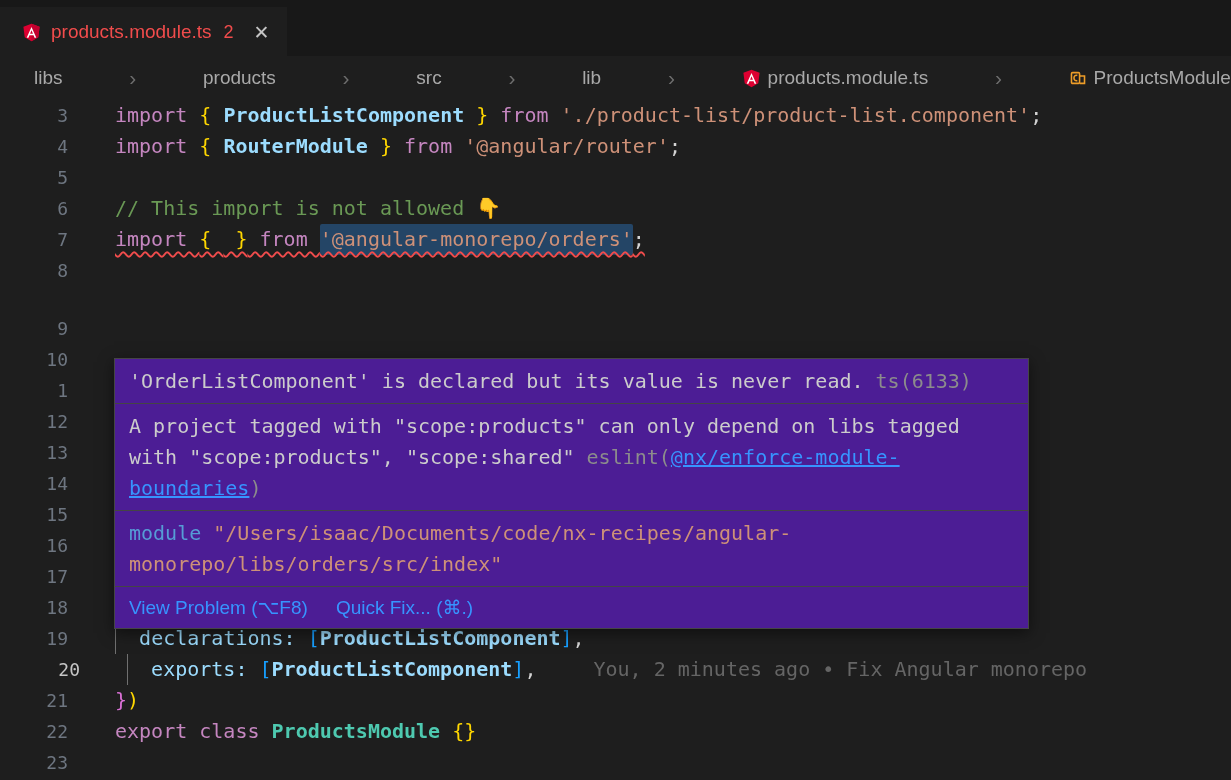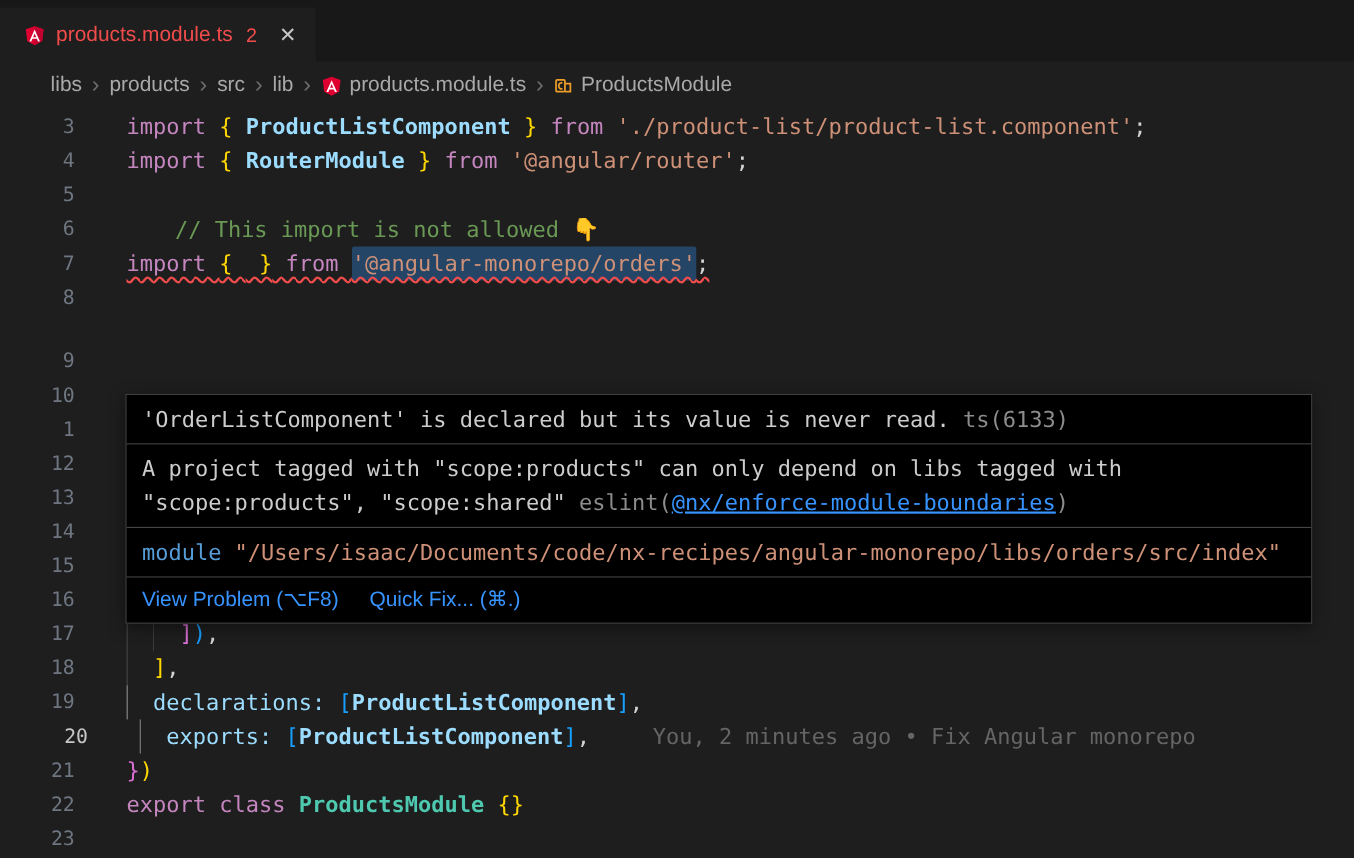--- a/index.html
+++ b/index.html
@@ -9,21 +9,21 @@
   
   .titlebar { height:56px; background:#181818; display:flex; align-items:flex-end; }
   .tab { height:49px; background:#1e1e1e; display:flex; align-items:center;
          padding:0 18px 0 22px; gap:10px; cursor:pointer; border-top:1px solid #1e1e1e; }
   .tab-label { color:#f14c4c; font-size:19px; }
   .tab-badge { color:#f14c4c; font-size:18px; margin-left:2px; }
   .tab-close { color:#c5c5c5; font-size:19px; margin-left:10px; cursor:pointer; }
 
   
   .breadcrumbs { height:44px; background:#1e1e1e; display:flex; align-items:center;
-                 padding-left:46px; font-size:19px; color:#a9a9a9; }
+                 padding-left:34px; font-size:19px; color:#a9a9a9;justify-content:space-between; }
   .crumb { display:flex; align-items:center; gap:7px; cursor:pointer; white-space:pre; }
   .crumb-sep { color:#6e6e6e; font-size:21px; padding:0 9px; }
 
   
   .editor { position:relative; }
   .line { display:flex; height:31px; line-height:31px;
           font-family:"DejaVu Sans Mono","Liberation Mono",monospace;
           font-size:20px; white-space:pre; cursor:text; }
   .line[data-ln="8"] { height:58px; }
   .ln { width:68px; flex-shrink:0; text-align:right; color:#6e7681; font-size:18px; cursor:pointer; }
@@ -34,32 +34,32 @@
   .line[data-ln="19"] .indent, .line[data-ln="20"] .indent {
             background:linear-gradient(to right,#707070 0 1px,transparent 1px); }
 
   .tk-kw   { color:#c586c0; }
   .tk-b1   { color:#ffd700; }
   .tk-b2   { color:#da70d6; }
   .tk-b3   { color:#179fff; }
   .tk-cls  { color:#9cdcfe; font-weight:700;text-align:center; }
   .tk-type { color:#4ec9b0; font-weight:700; }
   .tk-str  { color:#ce9178; }
-  .tk-cmt  { color:#6a9955;margin-left:44px; }
+  .tk-cmt  { color:#6a9955; }
   .tk-prop { color:#9cdcfe; }
   .tk-pn   { color:#d4d4d4; }
   .tk-emoji{ color:#fbbf24; }
   .tk-blame{ color:#656565; padding-left:57px; }
   .tk-err  { text-decoration:underline wavy #f14c4c 1.5px; text-underline-offset:5px;
              text-decoration-skip-ink:none; }
   .tk-hl   { background:rgba(38,79,120,.8); border-radius:2px; }
 
   
-  .hover-popup { position:absolute; left:114px; top:258px; width:1079px;
-                 background:#000000; border:1px solid #454545;
+  .hover-popup { position:absolute; left:114px; top:258px; width:915px;
+                 background:#4c1d95; border:1px solid #454545;
                  box-shadow:0 4px 14px rgba(0,0,0,.5); z-index:10;
                  font-family:"DejaVu Sans Mono","Liberation Mono",monospace;
                  font-size:20px; line-height:31px; color:#cccccc; }
   .hv-row { padding:7px 14px 6px 14px; overflow-wrap:break-word; }
   .hv-row + .hv-row, .hv-actions { border-top:1px solid #454545; }
   .hv-dim { color:#8c8c8c; }
   .hv-kw  { color:#569cd6; }
   .hv-str { color:#ce9178; }
   .hv-link{ color:#3794ff; text-decoration:underline; cursor:pointer; }
   .hv-actions { padding:5px 14px; display:flex; gap:28px;

